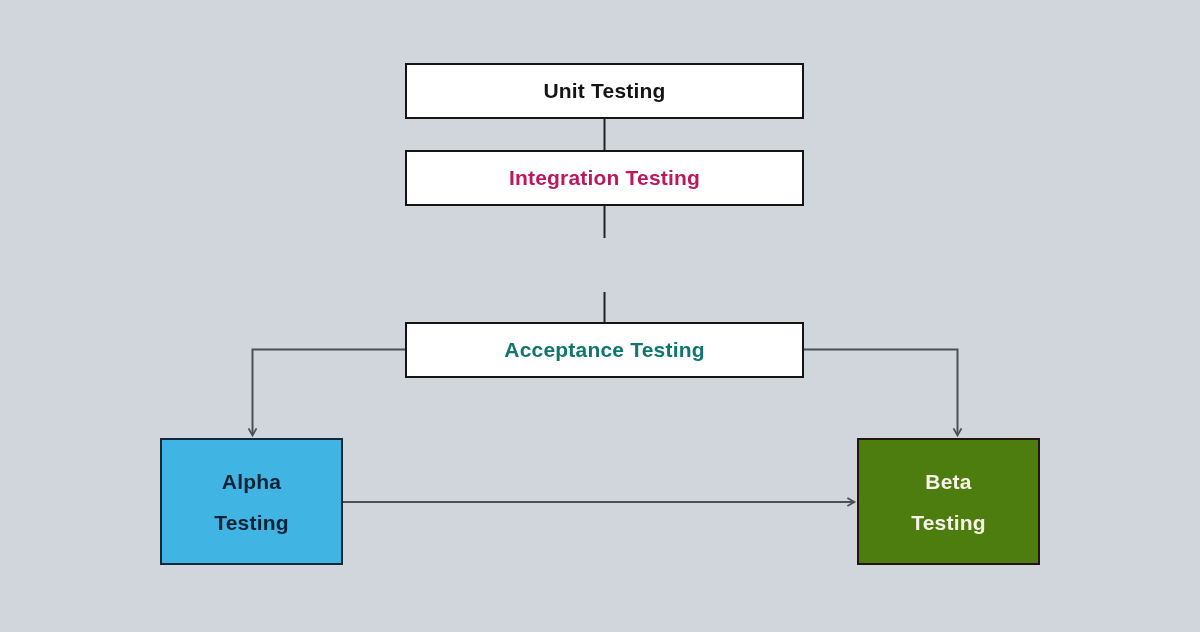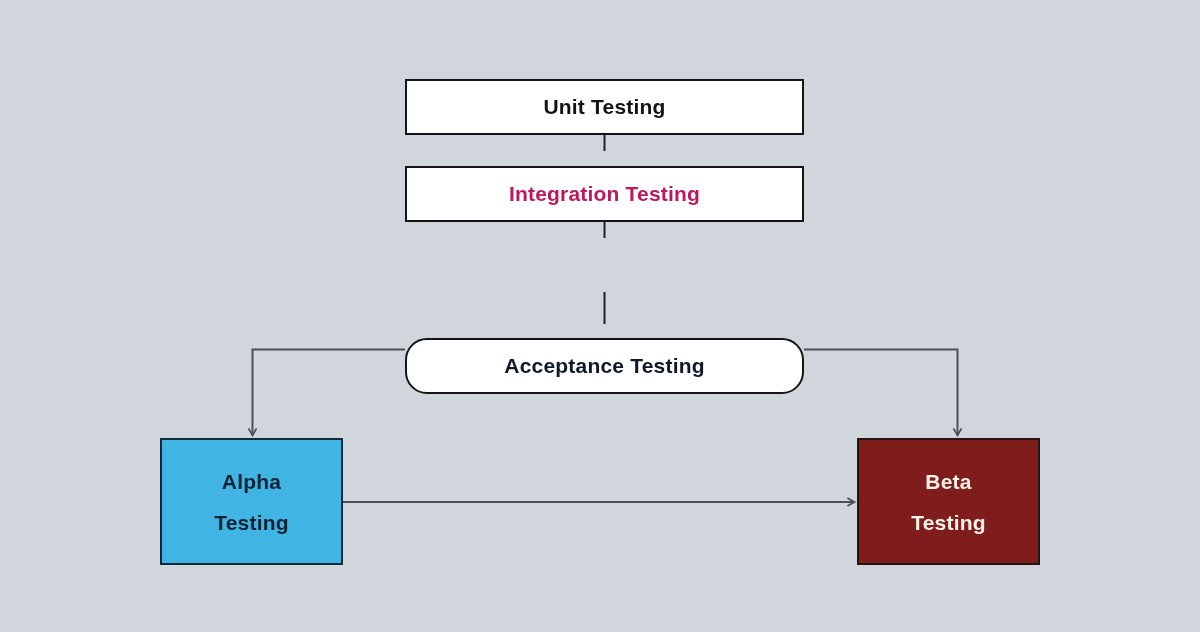--- a/index.html
+++ b/index.html
@@ -28,21 +28,20 @@
     width: 399px;
     height: 56px;
     box-sizing: border-box;
     border: 2px solid #151515;
     display: flex;
     align-items: center;
     justify-content: center;
     font-size: 21px;
     font-weight: 700;
     letter-spacing: 0.2px;
-    margin-top: 16px;
   }
   .stage-unit        { top: 63px; }
   .stage-integration { top: 150px; }
   .stage-system      { top: 237px; }
   .stage-acceptance  { top: 322px; }
   .branch-box {
     position: absolute;
     top: 438px;
     width: 183px;
     height: 127px;
@@ -89,27 +88,27 @@
 
   <div class="stage-box stage-unit" style="background-color: rgb(255, 255, 255); border-color: rgb(21, 21, 21); color: rgb(20, 20, 20);">
     <span>Unit Testing</span>
   </div>
 
   <div class="stage-box stage-integration" style="background-color: rgb(255, 255, 255); border-color: rgb(21, 21, 21); color: #be185d;">
     <span>Integration Testing</span>
   </div>
 
 
-  <div class="stage-box stage-acceptance" style="background-color: rgb(255, 255, 255); border-color: rgb(21, 21, 21); color: #0f172a; border-radius: 22px;">
+  <div class="stage-box stage-acceptance" style="background-color: rgb(255, 255, 255); border-color: rgb(21, 21, 21); color: #0f766e;">
     <span>Acceptance Testing</span>
   </div>
 
   <div class="branch-box branch-alpha" style="background-color: rgb(64, 181, 228); border-color: rgb(19, 41, 58); color: rgb(14, 34, 51);">
     <span class="line">Alpha</span>
     <span class="line">Testing</span>
   </div>
 
-  <div class="branch-box branch-beta" style="background-color: #7f1d1d; border-color: rgb(36, 20, 18); color: rgb(247, 241, 232);">
+  <div class="branch-box branch-beta" style="background-color: #4d7c0f; border-color: rgb(36, 20, 18); color: rgb(247, 241, 232);">
     <span class="line">Beta</span>
     <span class="line">Testing</span>
   </div>
 
 </div>
 
 </body></html>

